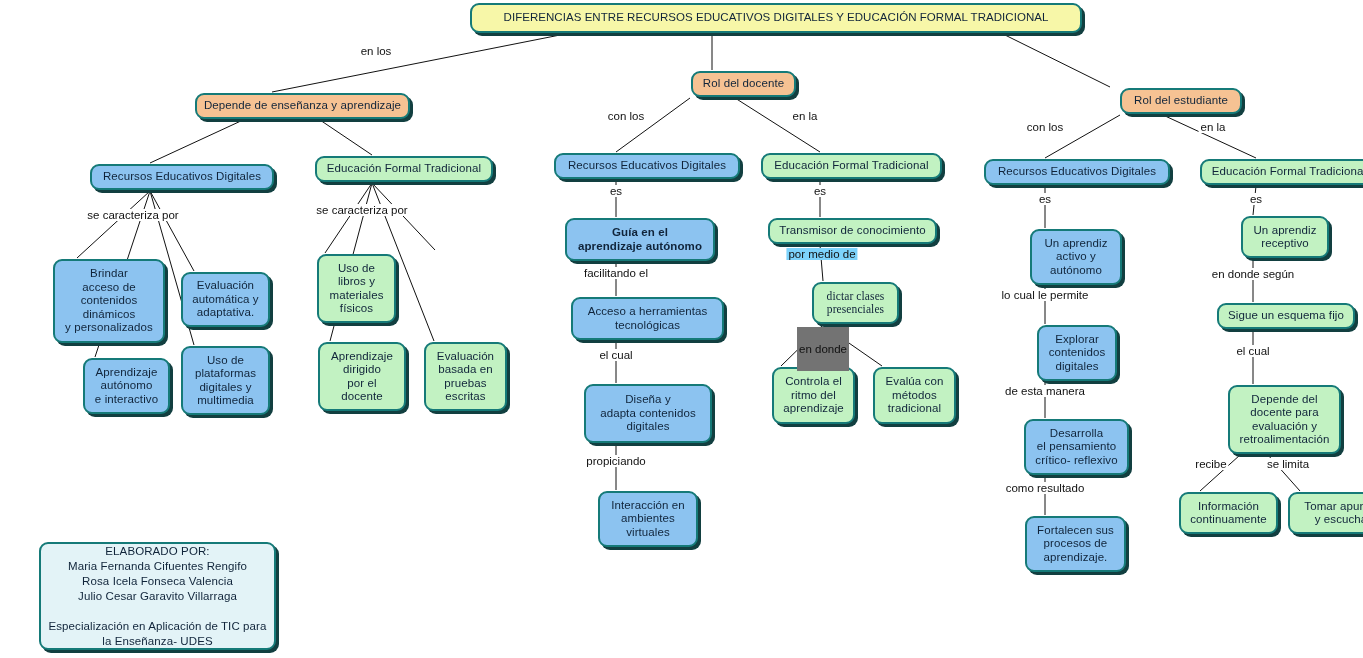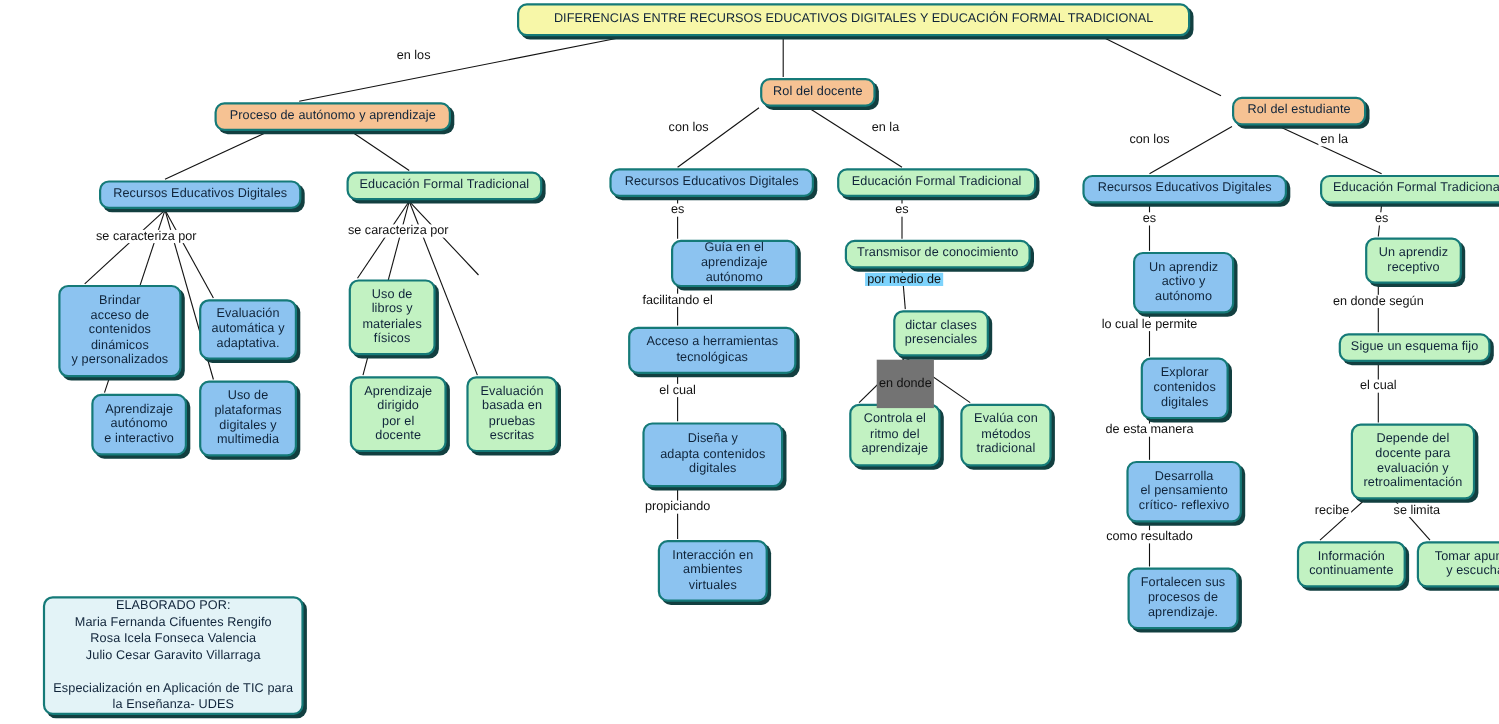--- a/index.html
+++ b/index.html
@@ -126,21 +126,21 @@
     <div class="link-label" style="left: 1045px; top: 193px; background: rgb(255, 255, 255); padding: 0px 2px;">es</div>
     <div class="link-label" style="left: 1045px; top: 289px; background: rgb(255, 255, 255); padding: 0px 2px;">lo cual le permite</div>
     <div class="link-label" style="left: 1045px; top: 385px; background: rgb(255, 255, 255); padding: 0px 2px;">de esta manera</div>
     <div class="link-label" style="left: 1045px; top: 482px; background: rgb(255, 255, 255); padding: 0px 2px;">como resultado</div>
     <div class="link-label" style="left: 1256px; top: 193px; background: rgb(255, 255, 255); padding: 0px 2px;">es</div>
     <div class="link-label" style="left: 1253px; top: 268px; background: rgb(255, 255, 255); padding: 0px 2px;">en donde según</div>
     <div class="link-label" style="left: 1253px; top: 345px; background: rgb(255, 255, 255); padding: 0px 2px;">el cual</div>
     <div class="link-label" style="left: 1211px; top: 458px; background: rgb(255, 255, 255); padding: 0px 2px;">recibe</div>
     <div class="link-label" style="left: 1288px; top: 458px; background: rgb(255, 255, 255); padding: 0px 2px;">se limita</div>
     <div class="node title" style="left: 438px; top: 3px; width: 612px; height: 30px;">DIFERENCIAS ENTRE RECURSOS EDUCATIVOS DIGITALES Y EDUCACIÓN FORMAL TRADICIONAL</div>
-    <div class="node orange" style="left: 163px; top: 93px; width: 215px; height: 26px;">Proceso de autónomo y aprendizaje</div>
+    <div class="node orange" style="left: 163px; top: 93px; width: 215px; height: 26px;">Depende de enseñanza y aprendizaje</div>
     <div class="node orange" style="left: 659px; top: 71px; width: 105px; height: 26px;">Rol del docente</div>
     <div class="node orange" style="left: 1088px; top: 88px; width: 122px; height: 26px;">Rol del estudiante</div>
     <div class="node blue" style="left: 58px; top: 164px; width: 184px; height: 26px;">Recursos Educativos Digitales</div>
     <div class="node green" style="left: 283px; top: 156px; width: 178px; height: 26px;">Educación Formal Tradicional</div>
     <div class="node blue" style="left: 21px; top: 259px; width: 112px; height: 84px;">Brindar
 acceso de
 contenidos
 dinámicos
 y personalizados</div>
     <div class="node blue" style="left: 149px; top: 272px; width: 89px; height: 55px;">Evaluación
@@ -160,32 +160,32 @@
     <div class="node green" style="left: 286px; top: 342px; width: 88px; height: 69px;">Aprendizaje
 dirigido
 por el
 docente</div>
     <div class="node green" style="left: 392px; top: 342px; width: 83px; height: 69px;">Evaluación
 basada en
 pruebas
 escritas</div>
     <div class="node blue" style="left: 522px; top: 153px; width: 186px; height: 26px;">Recursos Educativos Digitales</div>
     <div class="node green" style="left: 729px; top: 153px; width: 181px; height: 26px;">Educación Formal Tradicional</div>
-    <div class="node blue" style="left: 578px; top: 218px; width: 115px; height: 43px;">Guía en el
+    <div class="node blue" style="left: 533px; top: 218px; width: 150px; height: 43px; font-weight: bold;">Guía en el
 aprendizaje autónomo</div>
     <div class="node blue" style="left: 539px; top: 297px; width: 153px; height: 43px;">Acceso a herramientas
 tecnológicas</div>
     <div class="node blue" style="left: 552px; top: 384px; width: 128px; height: 59px;">Diseña y
 adapta contenidos
 digitales</div>
     <div class="node blue" style="left: 566px; top: 491px; width: 100px; height: 56px;">Interacción en
 ambientes
 virtuales</div>
     <div class="node green" style="left: 736px; top: 218px; width: 169px; height: 26px;">Transmisor de conocimiento</div>
-    <div class="node green" style="left: 780px; top: 282px; width: 87px; height: 42px;">dictar clases
+    <div class="node green" style="left: 780px; top: 282px; width: 87px; height: 42px; font-family: Liberation Serif, serif;">dictar clases
 presenciales</div>
     <div class="node green" style="left: 740px; top: 367px; width: 83px; height: 57px;">Controla el
 ritmo del
 aprendizaje</div>
     <div class="node green" style="left: 841px; top: 367px; width: 83px; height: 57px;">Evalúa con
 métodos
 tradicional</div>
     <div class="node blue" style="left: 952px; top: 159px; width: 186px; height: 26px;">Recursos Educativos Digitales</div>
     <div class="node green" style="left: 1168px; top: 159px; width: 178px; height: 26px;">Educación Formal Tradicional</div>
     <div class="node blue" style="left: 998px; top: 229px; width: 92px; height: 56px;">Un aprendiz

